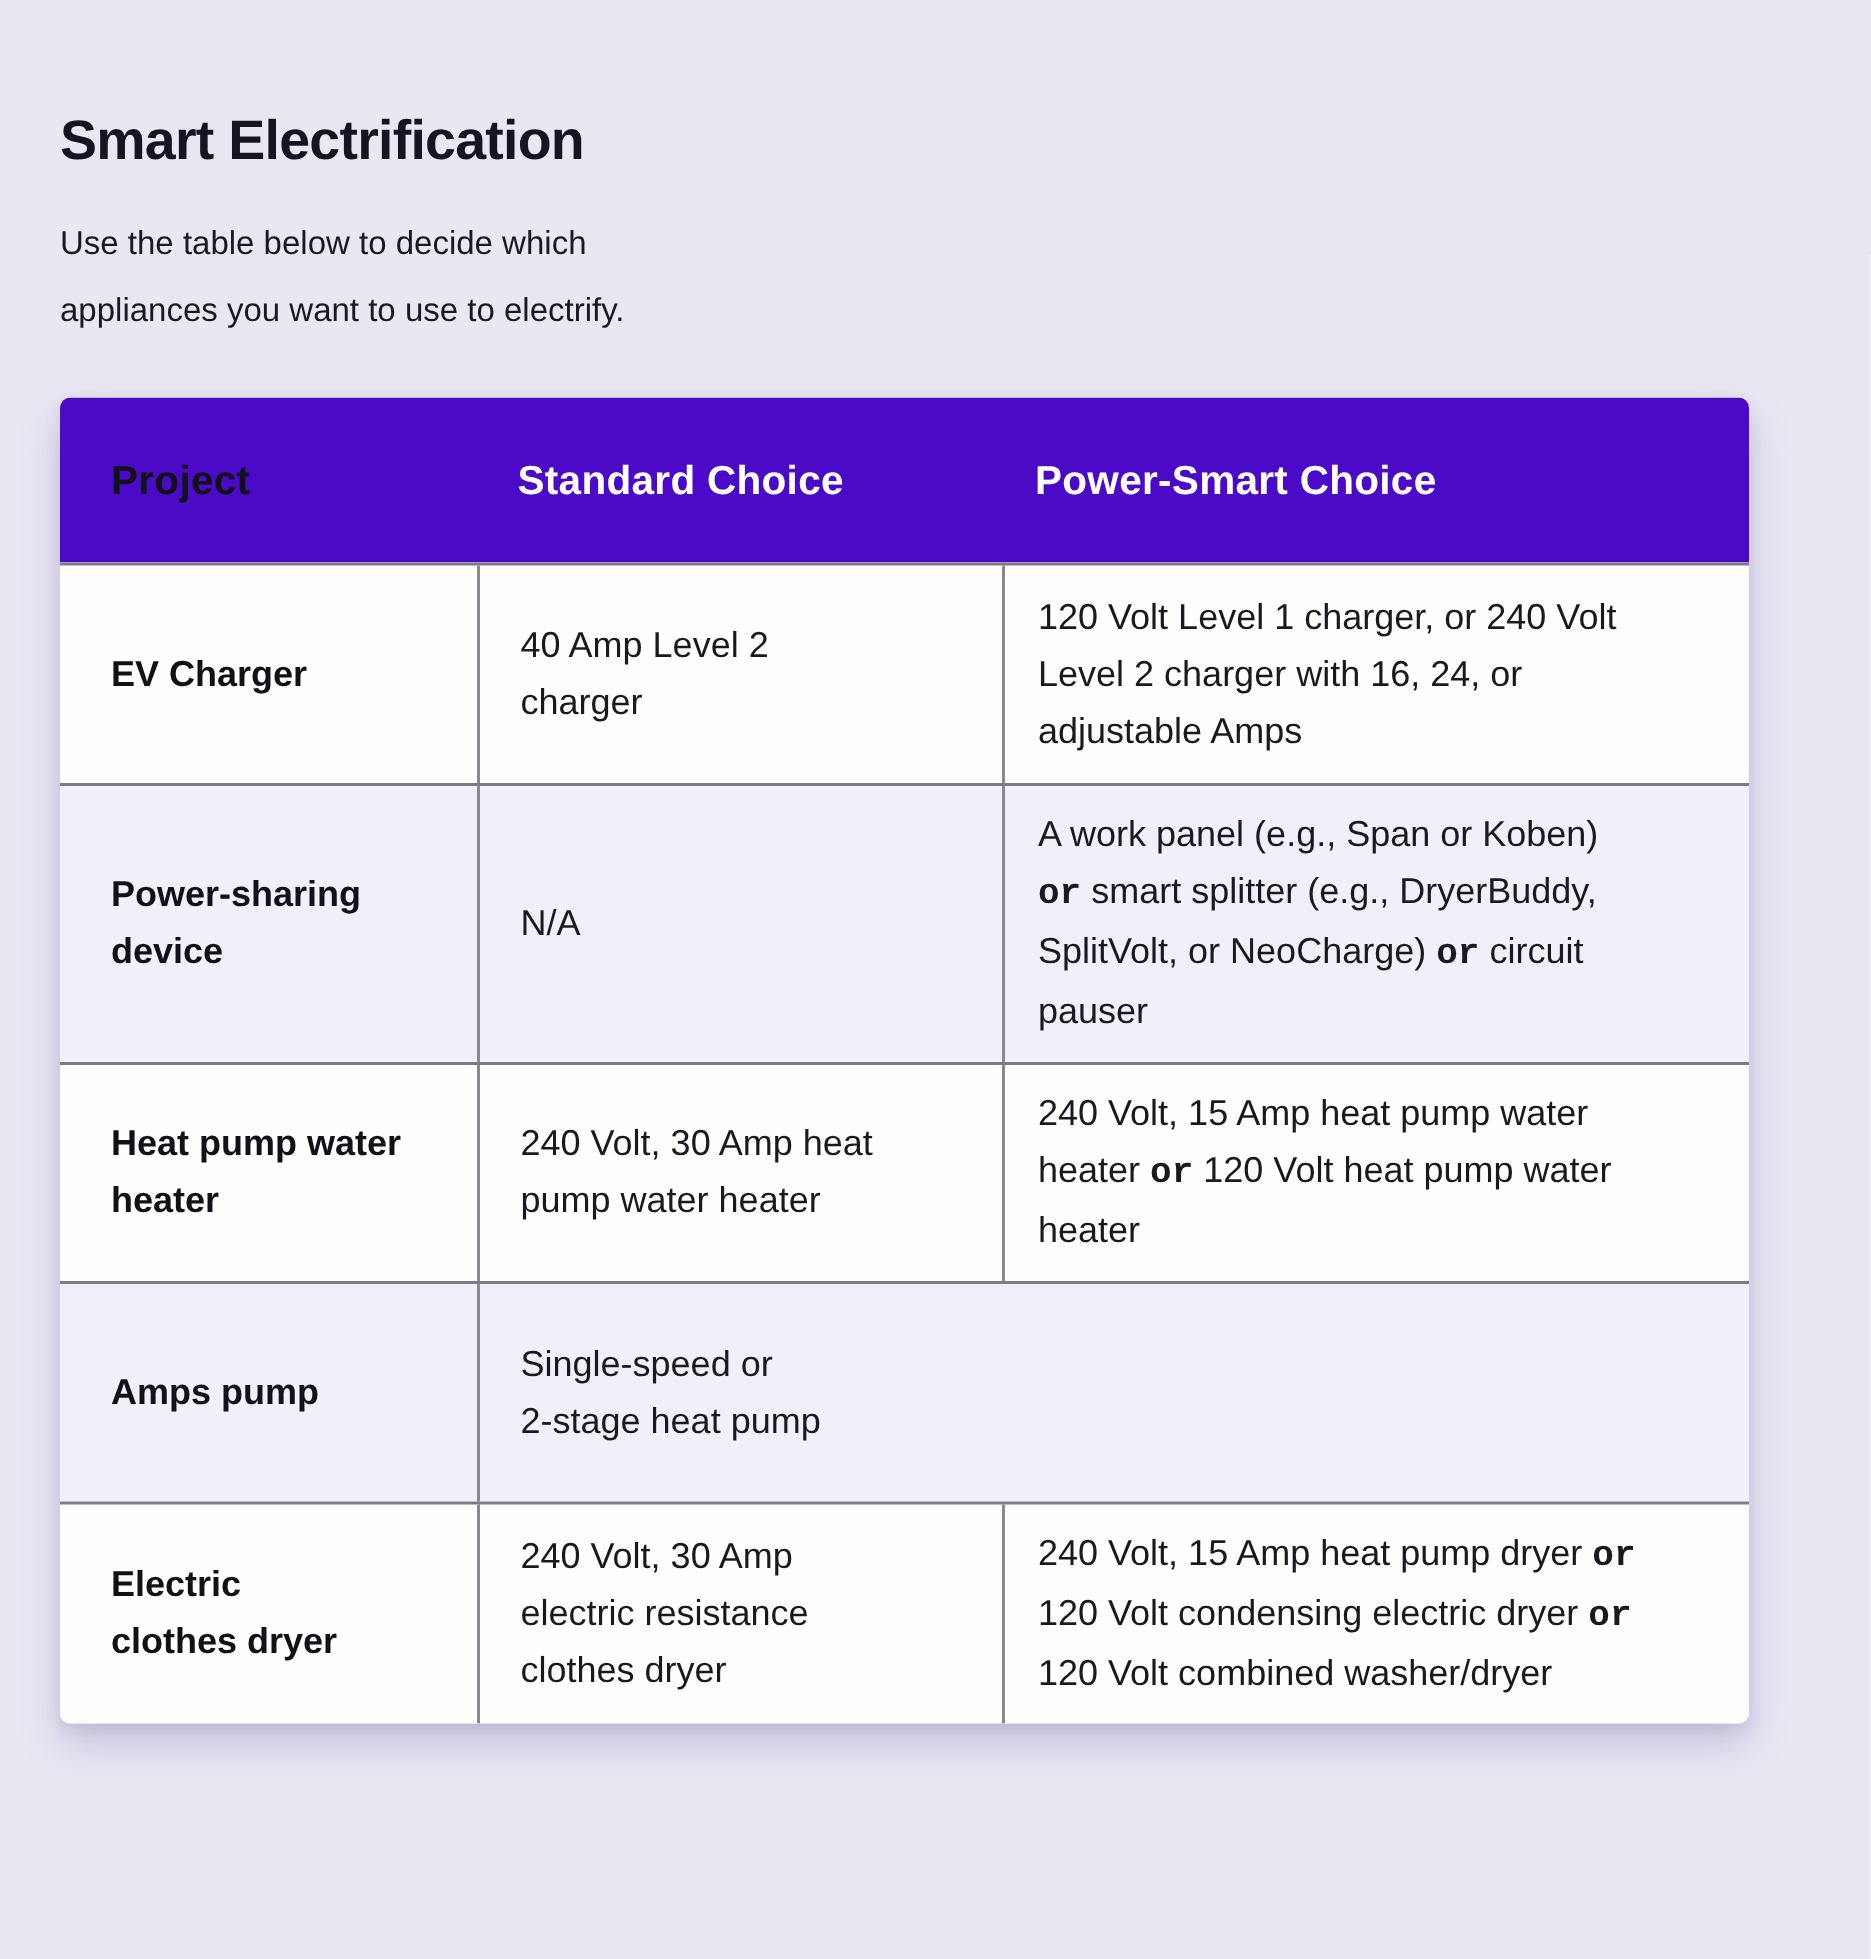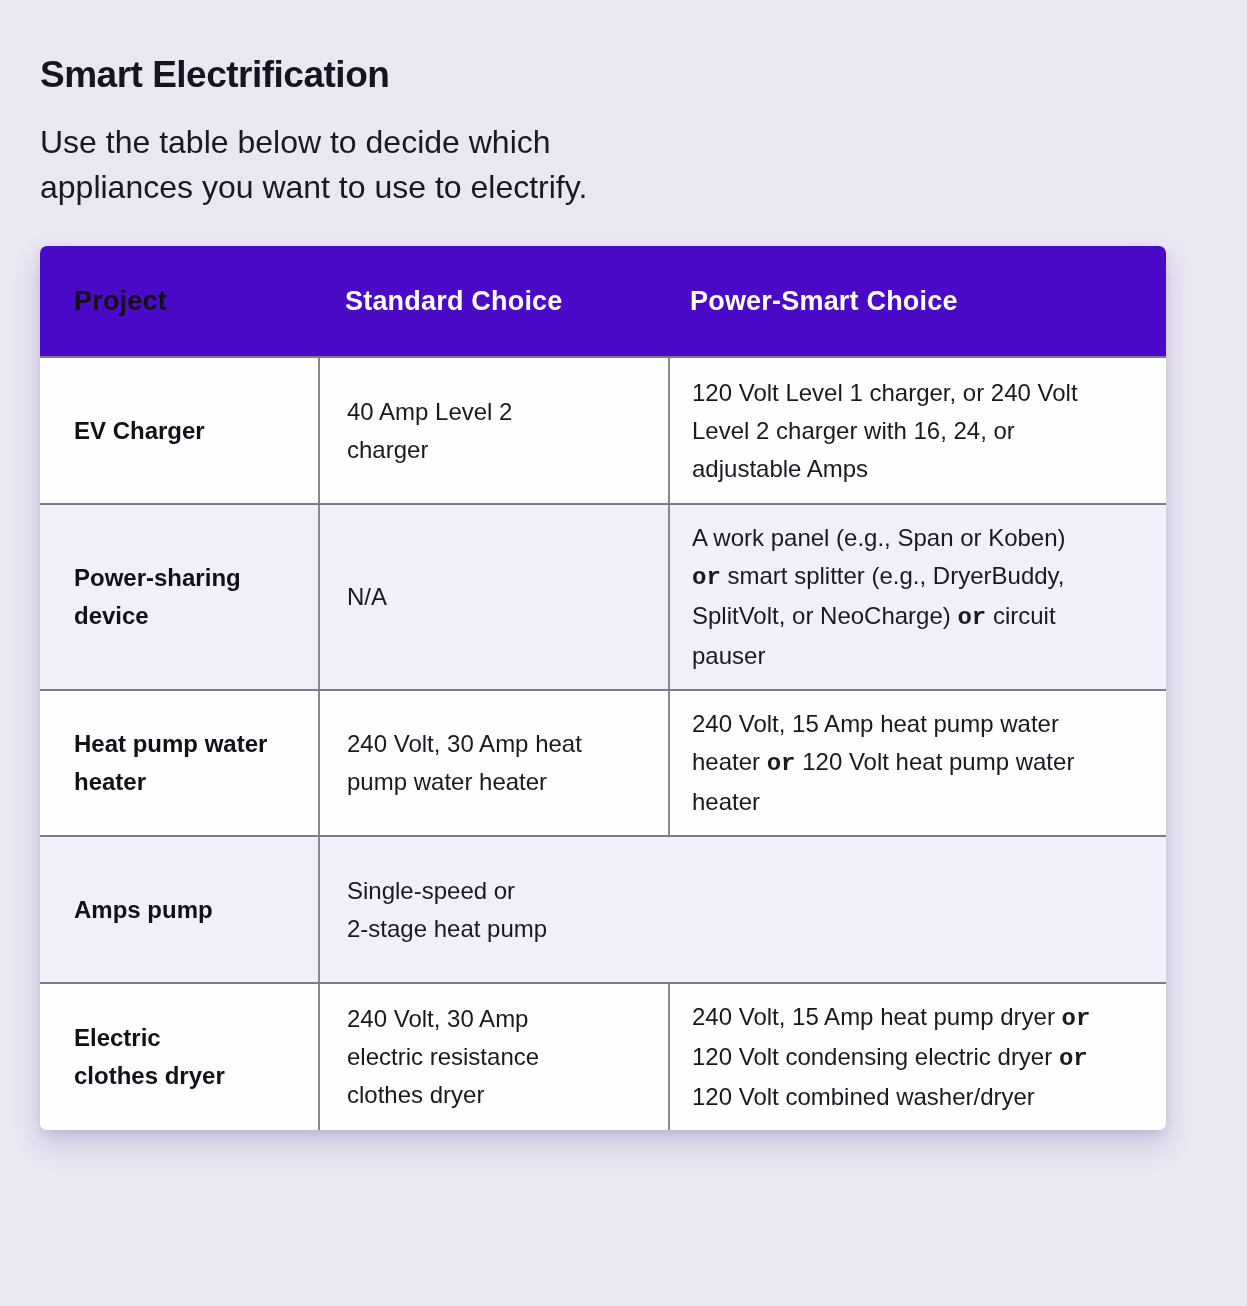--- a/index.html
+++ b/index.html
@@ -4,31 +4,31 @@
 <style>
   * { margin: 0; padding: 0; box-sizing: border-box; }
   html, body { width: 1247px; }
   body {
     height: 1306px;
     background: #EAE7F3;
     font-family: "Liberation Sans", sans-serif;
     color: #1B1920;
     overflow: hidden;
   }
-  .page { padding: 54px 40px 12px 40px; }
+  .page { padding: 54px 40px 12px 40px; margin-top: 19px; }
 
   .title {
     font-size: 37px;
     font-weight: 700;
     letter-spacing: -0.5px;
     color: #161420;
   }
   .subtitle {
     margin-top: 24px;
-    font-size: 32px;
+    font-size: 22px;
     line-height: 45px;
     white-space: pre-line;
     color: #1B1920;
     max-width: 680px;
   }
 
   .table-card {
     margin-top: 36px;
     width: 1126px;
     border-radius: 7px;

